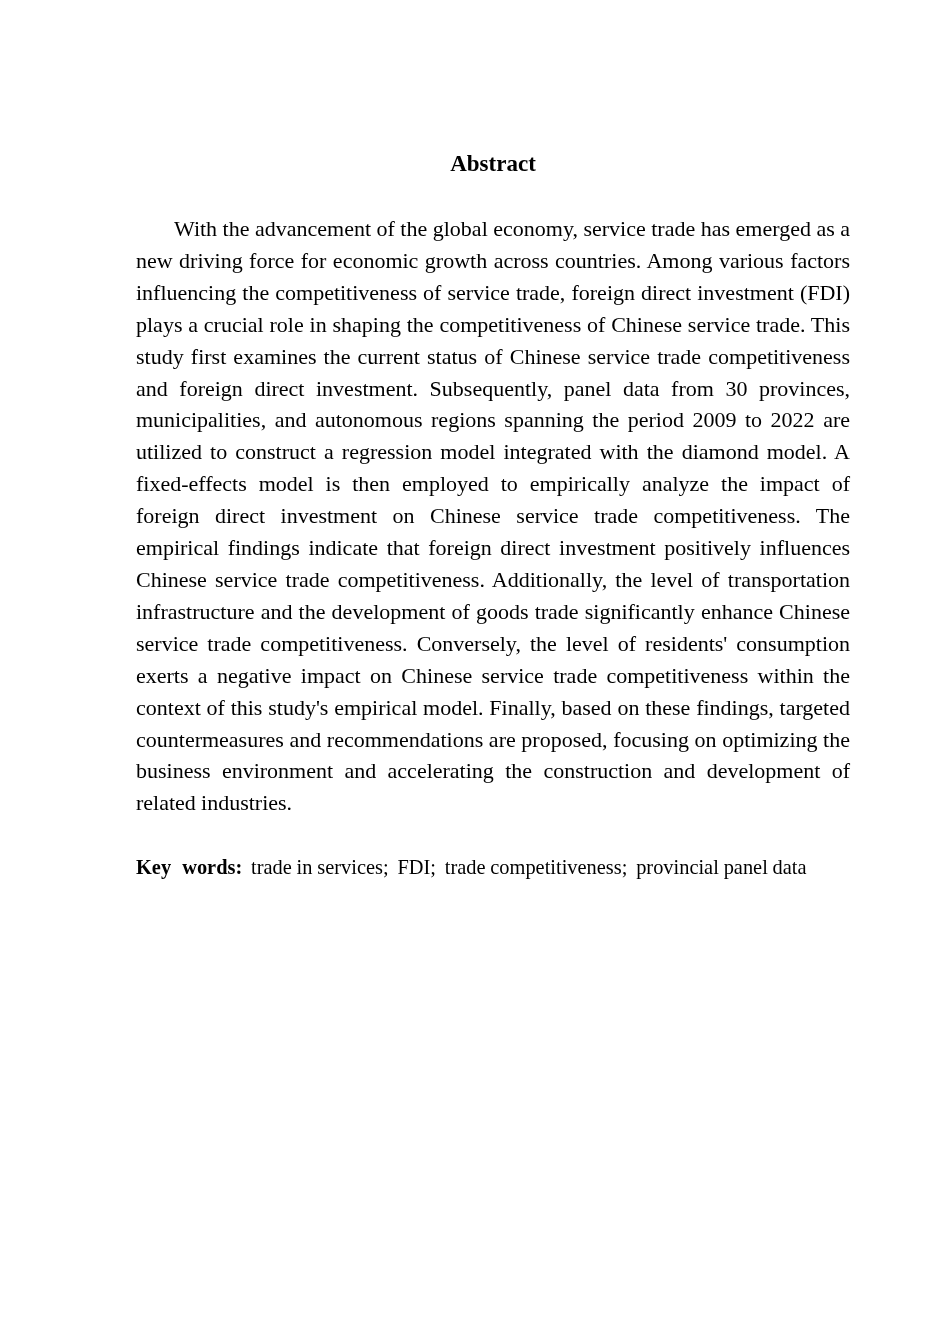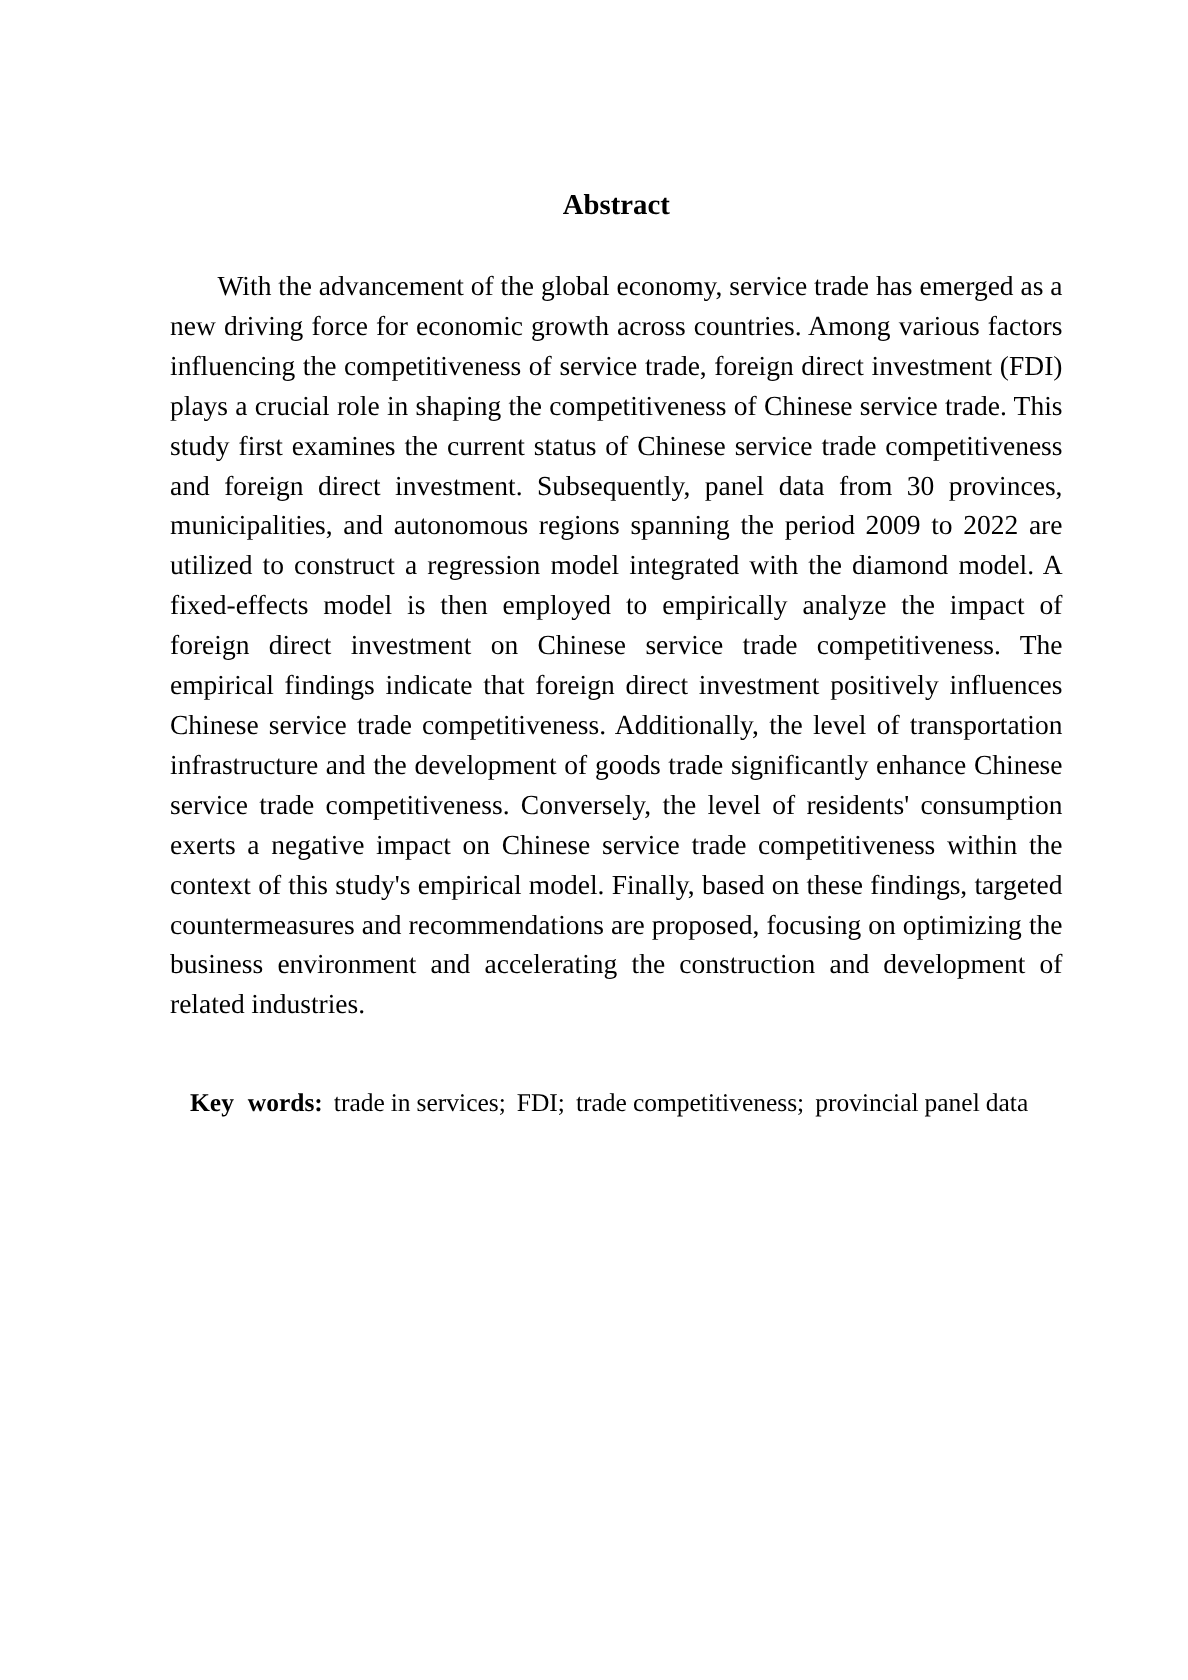--- a/index.html
+++ b/index.html
@@ -46,21 +46,21 @@
       margin: 0;
       word-spacing: -0.3px;
     }
     .keywords {
       position: absolute;
       left: 136px;
       top: 852px;
       width: 714px;
       font-size: 20.4px;
       line-height: 31.9px;
-      margin: 16px;
+      margin: 0;
       word-spacing: -0.3px;
     }
     .keywords .kw-label {
       font-weight: bold;
       word-spacing: 6px;
     }
     .keywords .kw-item {
       margin-left: 4px;
     }
   </style>

